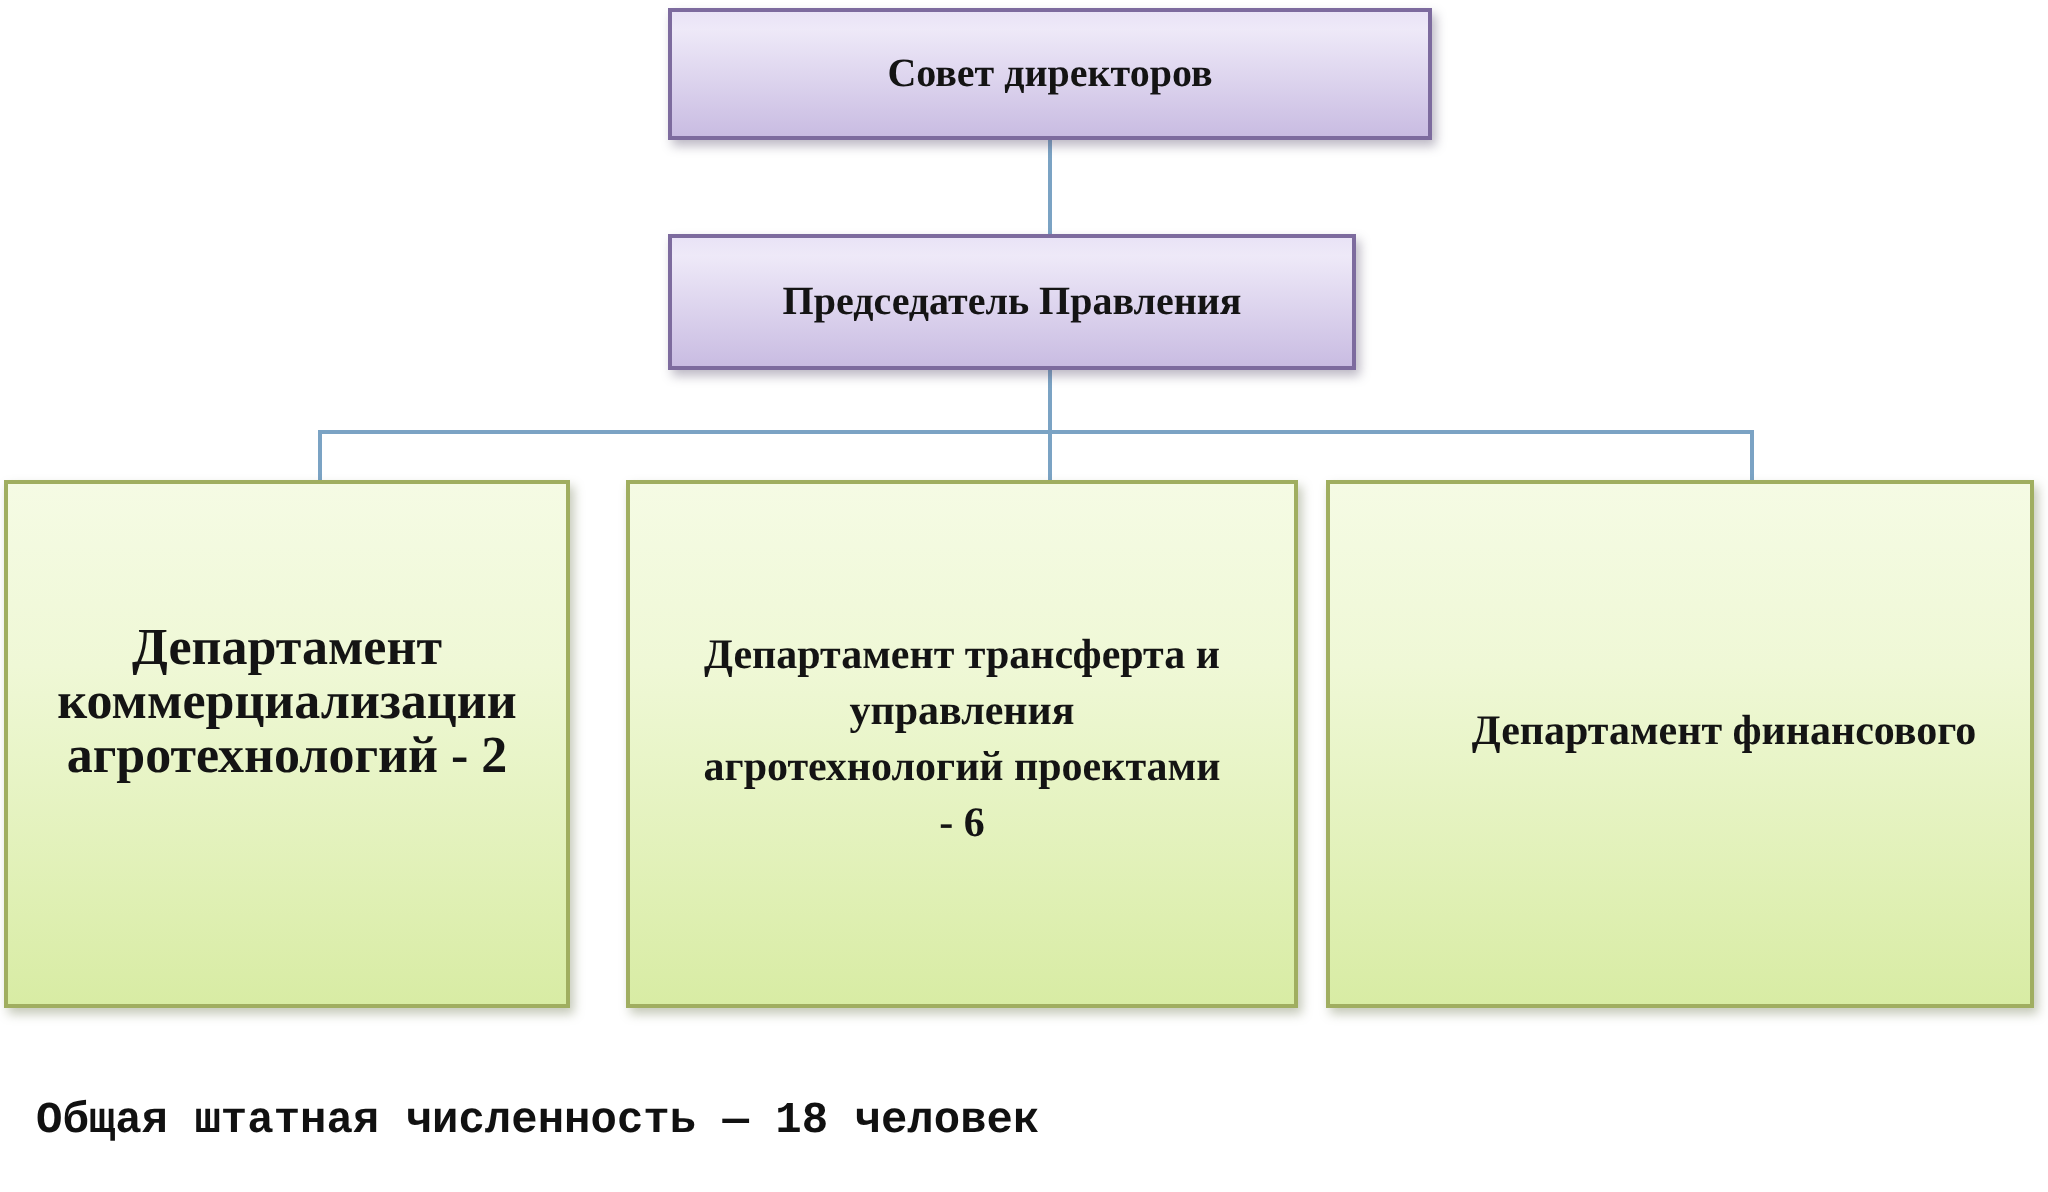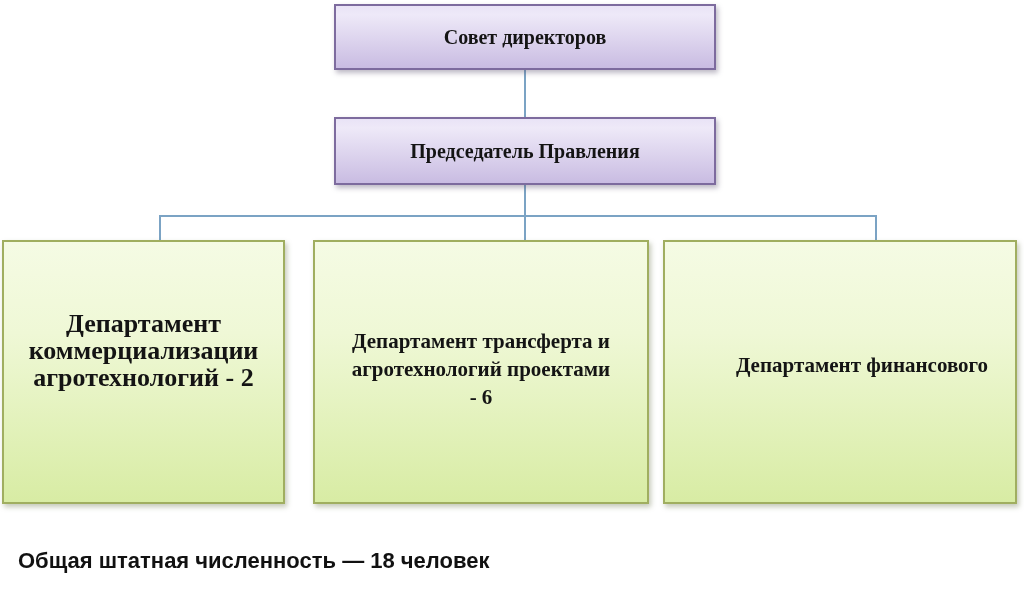--- a/index.html
+++ b/index.html
@@ -19,32 +19,32 @@
     background:linear-gradient(180deg,var(--level-fill-top,#e9e3f6) 0%,#eee9f8 14%,var(--level-fill-bottom,#c9bce2) 100%);
     box-shadow:2px 3px 5px rgba(90,80,110,0.40);
     font-size:20px;line-height:24px;
   }
   .dept{
     border:2px solid var(--dept-border,#a0ae60);
     background:linear-gradient(180deg,var(--dept-fill-top,#f5fbe4) 0%,#eff8d6 35%,var(--dept-fill-bottom,#d8eca4) 100%);
     box-shadow:2px 3px 5px rgba(110,120,80,0.40);
   }
   .box-board{left:334px;top:4px;width:382px;height:66px;}
-  .box-chair{left:334px;top:117px;width:382px;height:68px;}
+  .box-chair{left:334px;top:117px;width:344px;height:68px;}
   .dept-1{left:2px;top:240px;width:283px;height:264px;font-size:26px;line-height:27px;}
   .dept-2{left:313px;top:240px;width:336px;height:264px;font-size:21px;line-height:28px;}
   .dept-3{left:663px;top:240px;width:354px;height:264px;font-size:21px;line-height:27px;}
   .dept-1 .txt{padding-bottom:44px;}
   .dept-2 .txt{padding-bottom:32px;margin-top:26px;}
   .dept-3 .txt{padding-bottom:14px;margin-left:44px;}
   .txt{width:100%;}
   .dept-line{white-space:nowrap;}
   .footer-note{
     position:absolute;left:18px;top:548px;
-    font-family:Liberation Sans, sans-serif;font-weight:bold;
+    font-family:Liberation Mono, monospace;font-weight:bold;
     font-size:22px;color:#111111;white-space:nowrap;
   }
 </style>
 </head>
 <body>
 
 <div class="canvas">
 
   <svg class="connectors" viewBox="0 0 1024 596" xmlns="http://www.w3.org/2000/svg">
     <line x1="525" y1="70" x2="525" y2="118"></line>
@@ -66,20 +66,21 @@
     <div class="txt">
       <div class="dept-line">Департамент</div>
       <div class="dept-line">коммерциализации</div>
       <div class="dept-line">агротехнологий - 2</div>
     </div>
   </div>
 
   <div class="box dept dept-2">
     <div class="txt">
       <div class="dept-line">Департамент трансферта и</div>
+      <div class="dept-line">управления</div>
       <div class="dept-line">агротехнологий проектами</div>
       <div class="dept-line">- 6</div>
     </div>
   </div>
 
   <div class="box dept dept-3">
     <div class="txt">
       <div class="dept-line">Департамент финансового</div>
     </div>
   </div>

